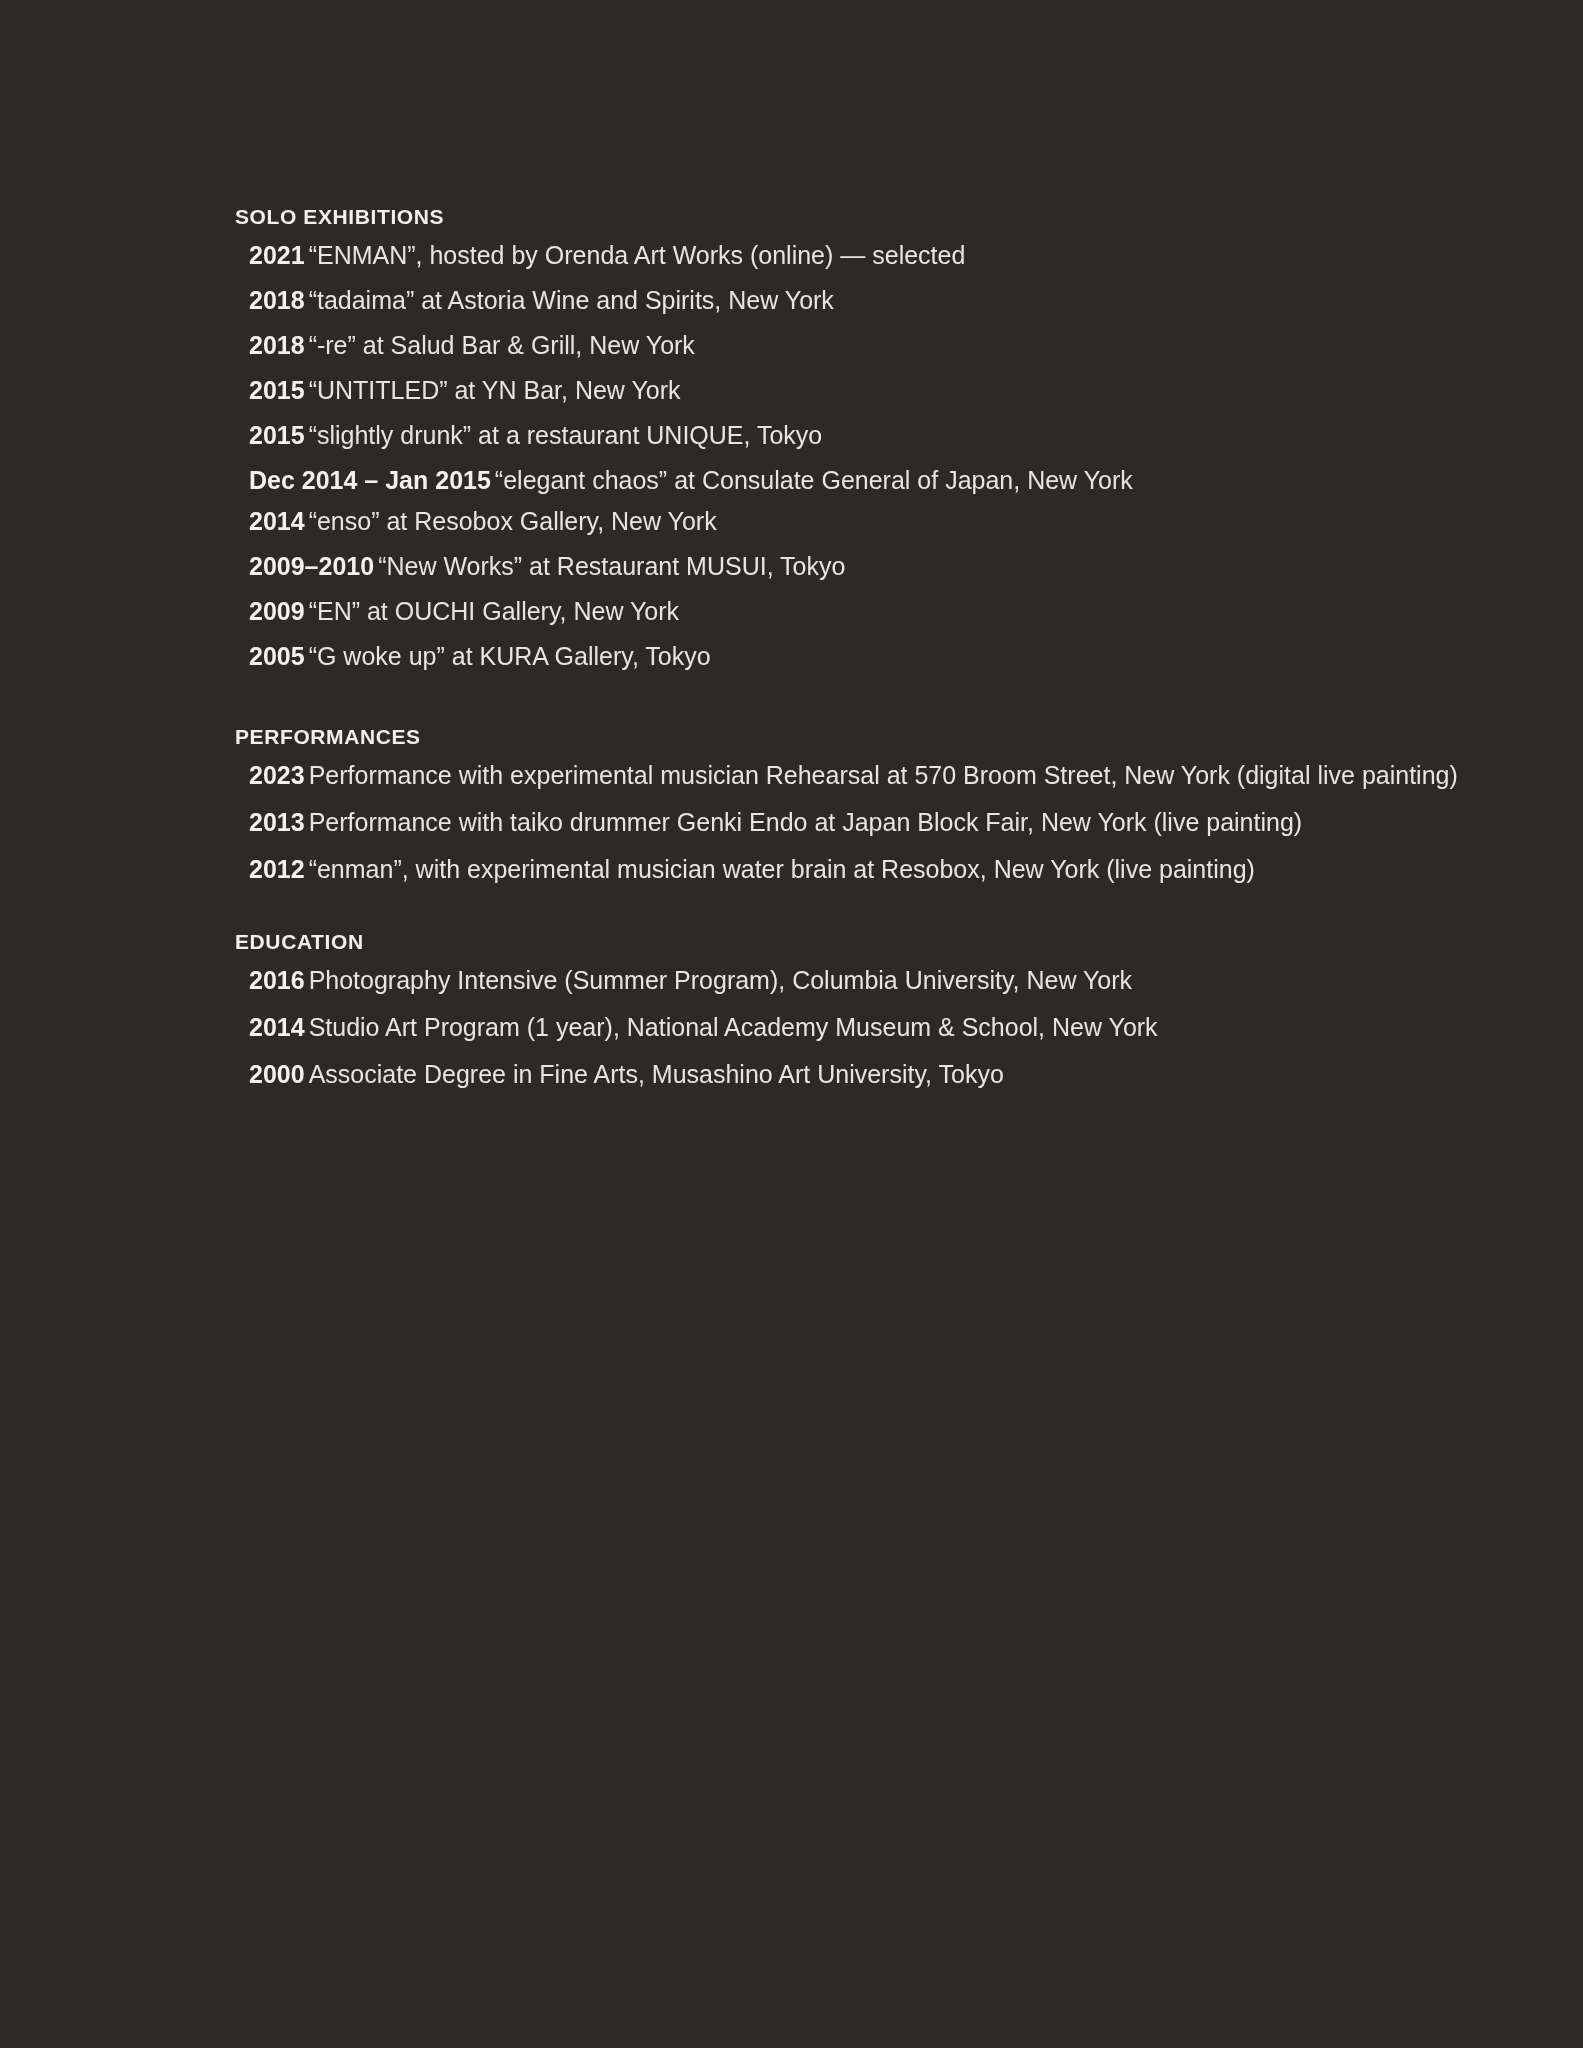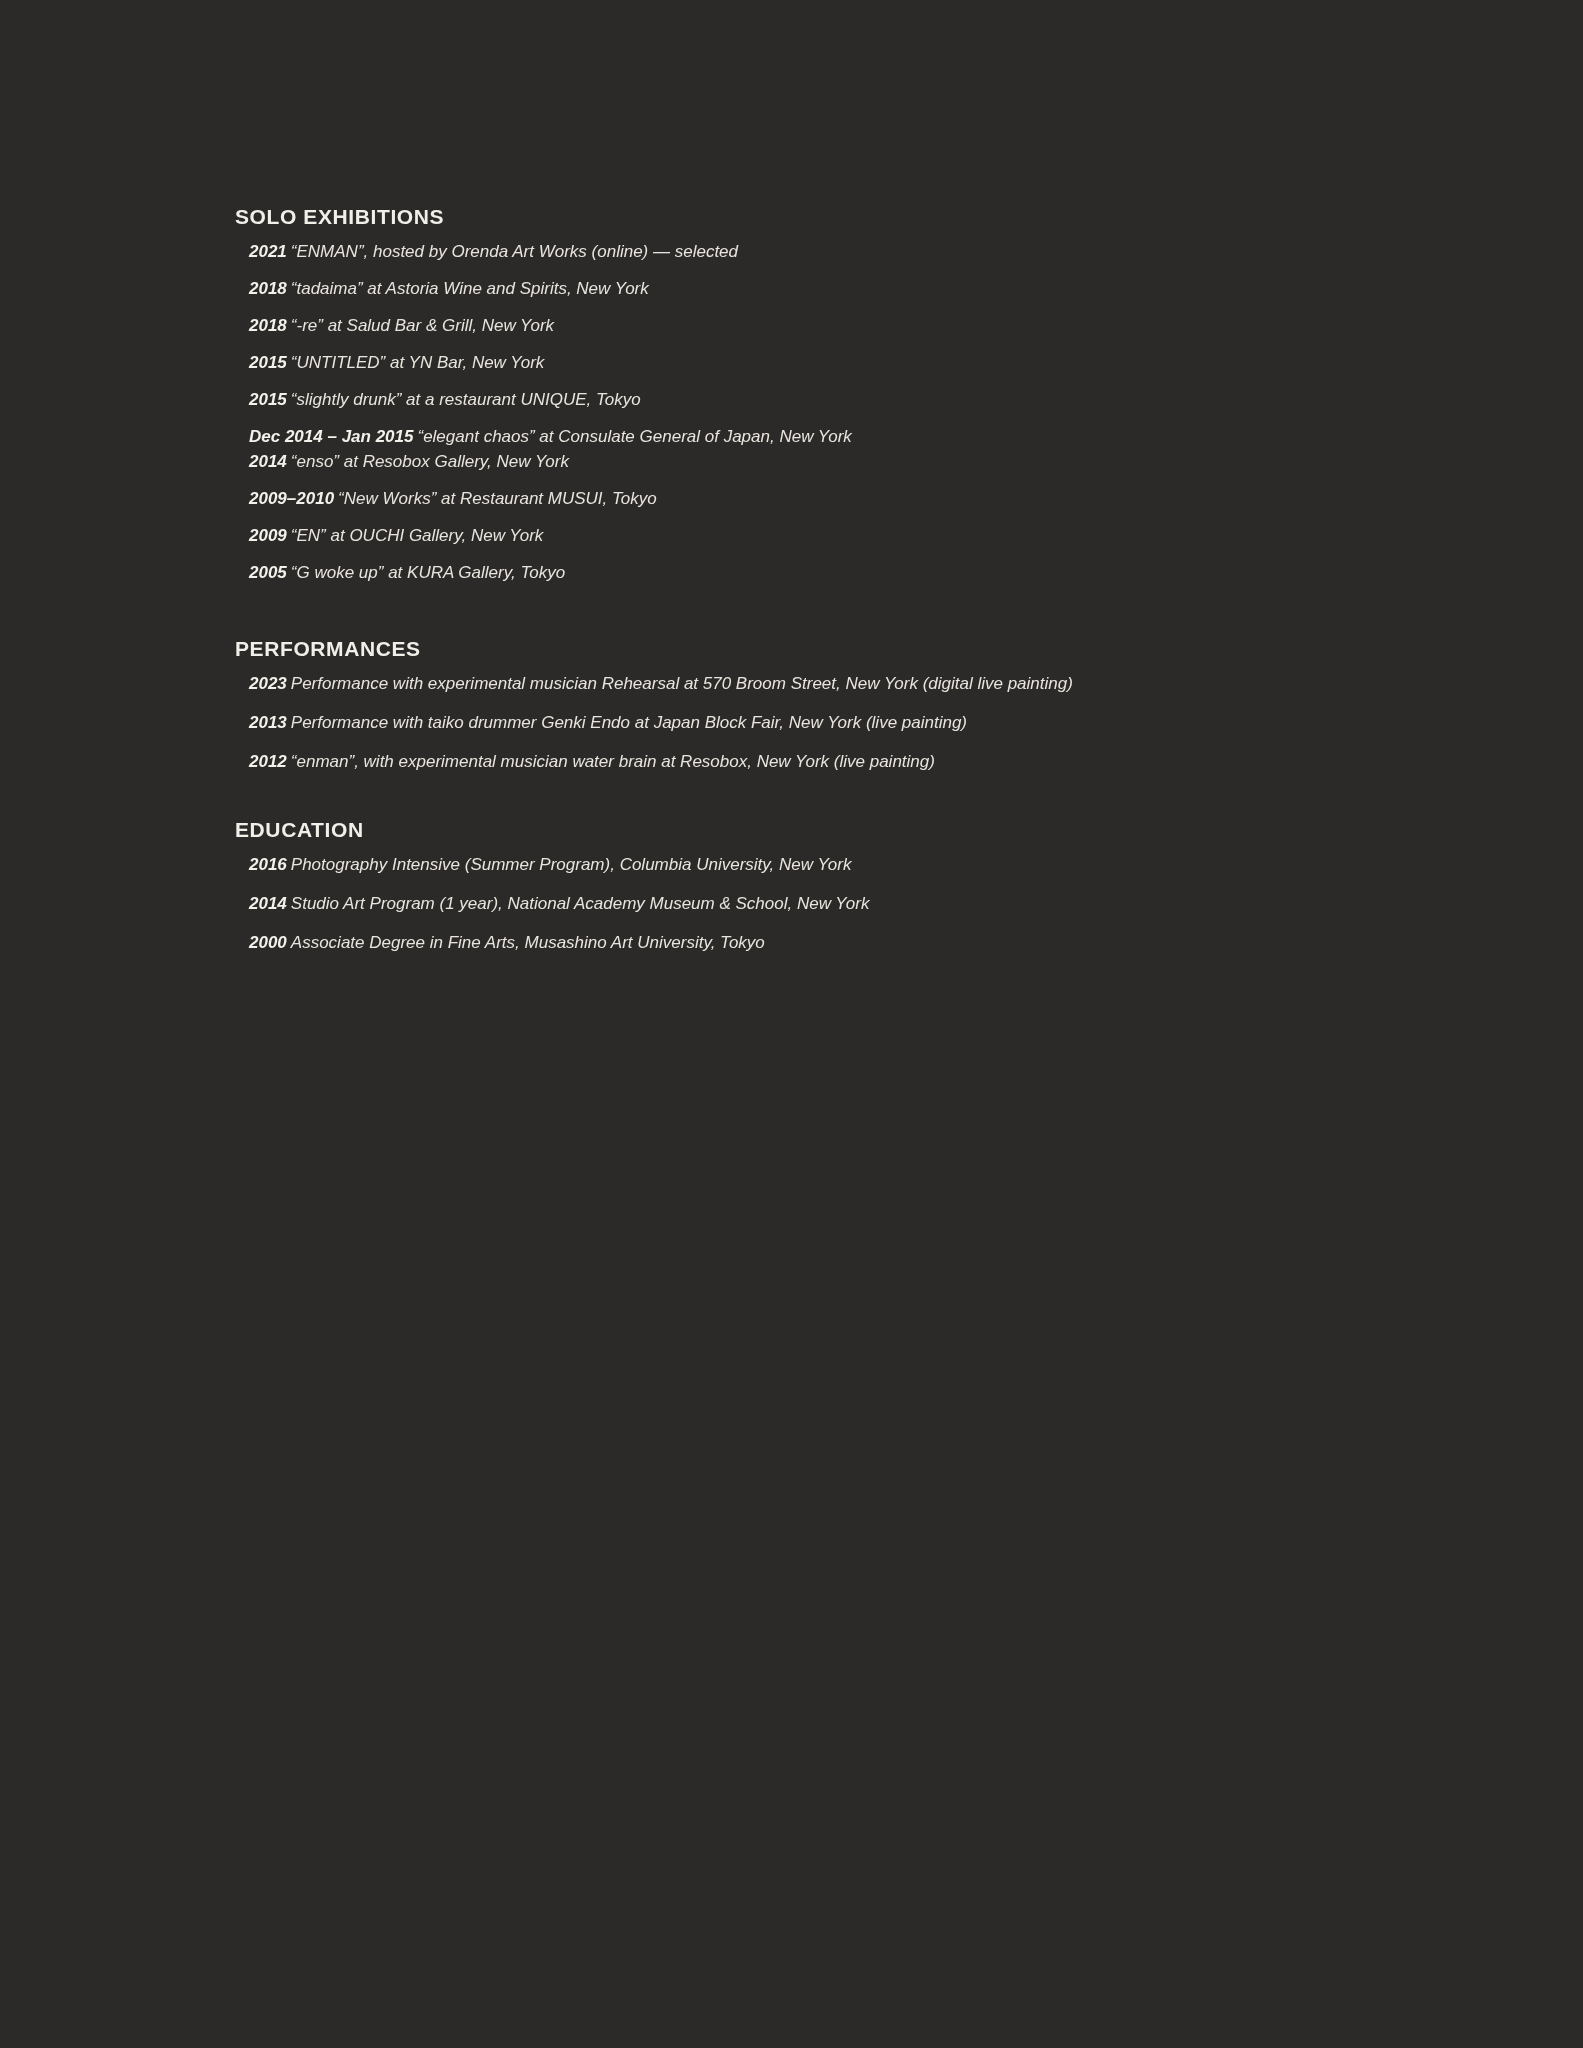--- a/index.html
+++ b/index.html
@@ -30,30 +30,29 @@
     letter-spacing: 0.6px;
     color: #f2efe9;
     margin: 0 0 14px 0;
   }
   .entries {
     margin: 0;
     padding: 0;
     list-style: none;
   }
   .entry {
-    font-size: 17px;
+    font-size: 25px;
     line-height: 1.0;
     color: #e9e5de;
     padding: 0 0 0 14px;
     margin-bottom: 20px;
     white-space: nowrap;
-    font-style: italic;
   }
   .entry.tight {
-    margin-bottom: 8px;
+    margin-bottom: 16px;
   }
   .entry .yr {
     font-weight: bold;
     color: #f4f1eb;
     margin-right: 4px;
   }
   .entry .txt {
     font-weight: normal;
   }
   .gap-performances {

